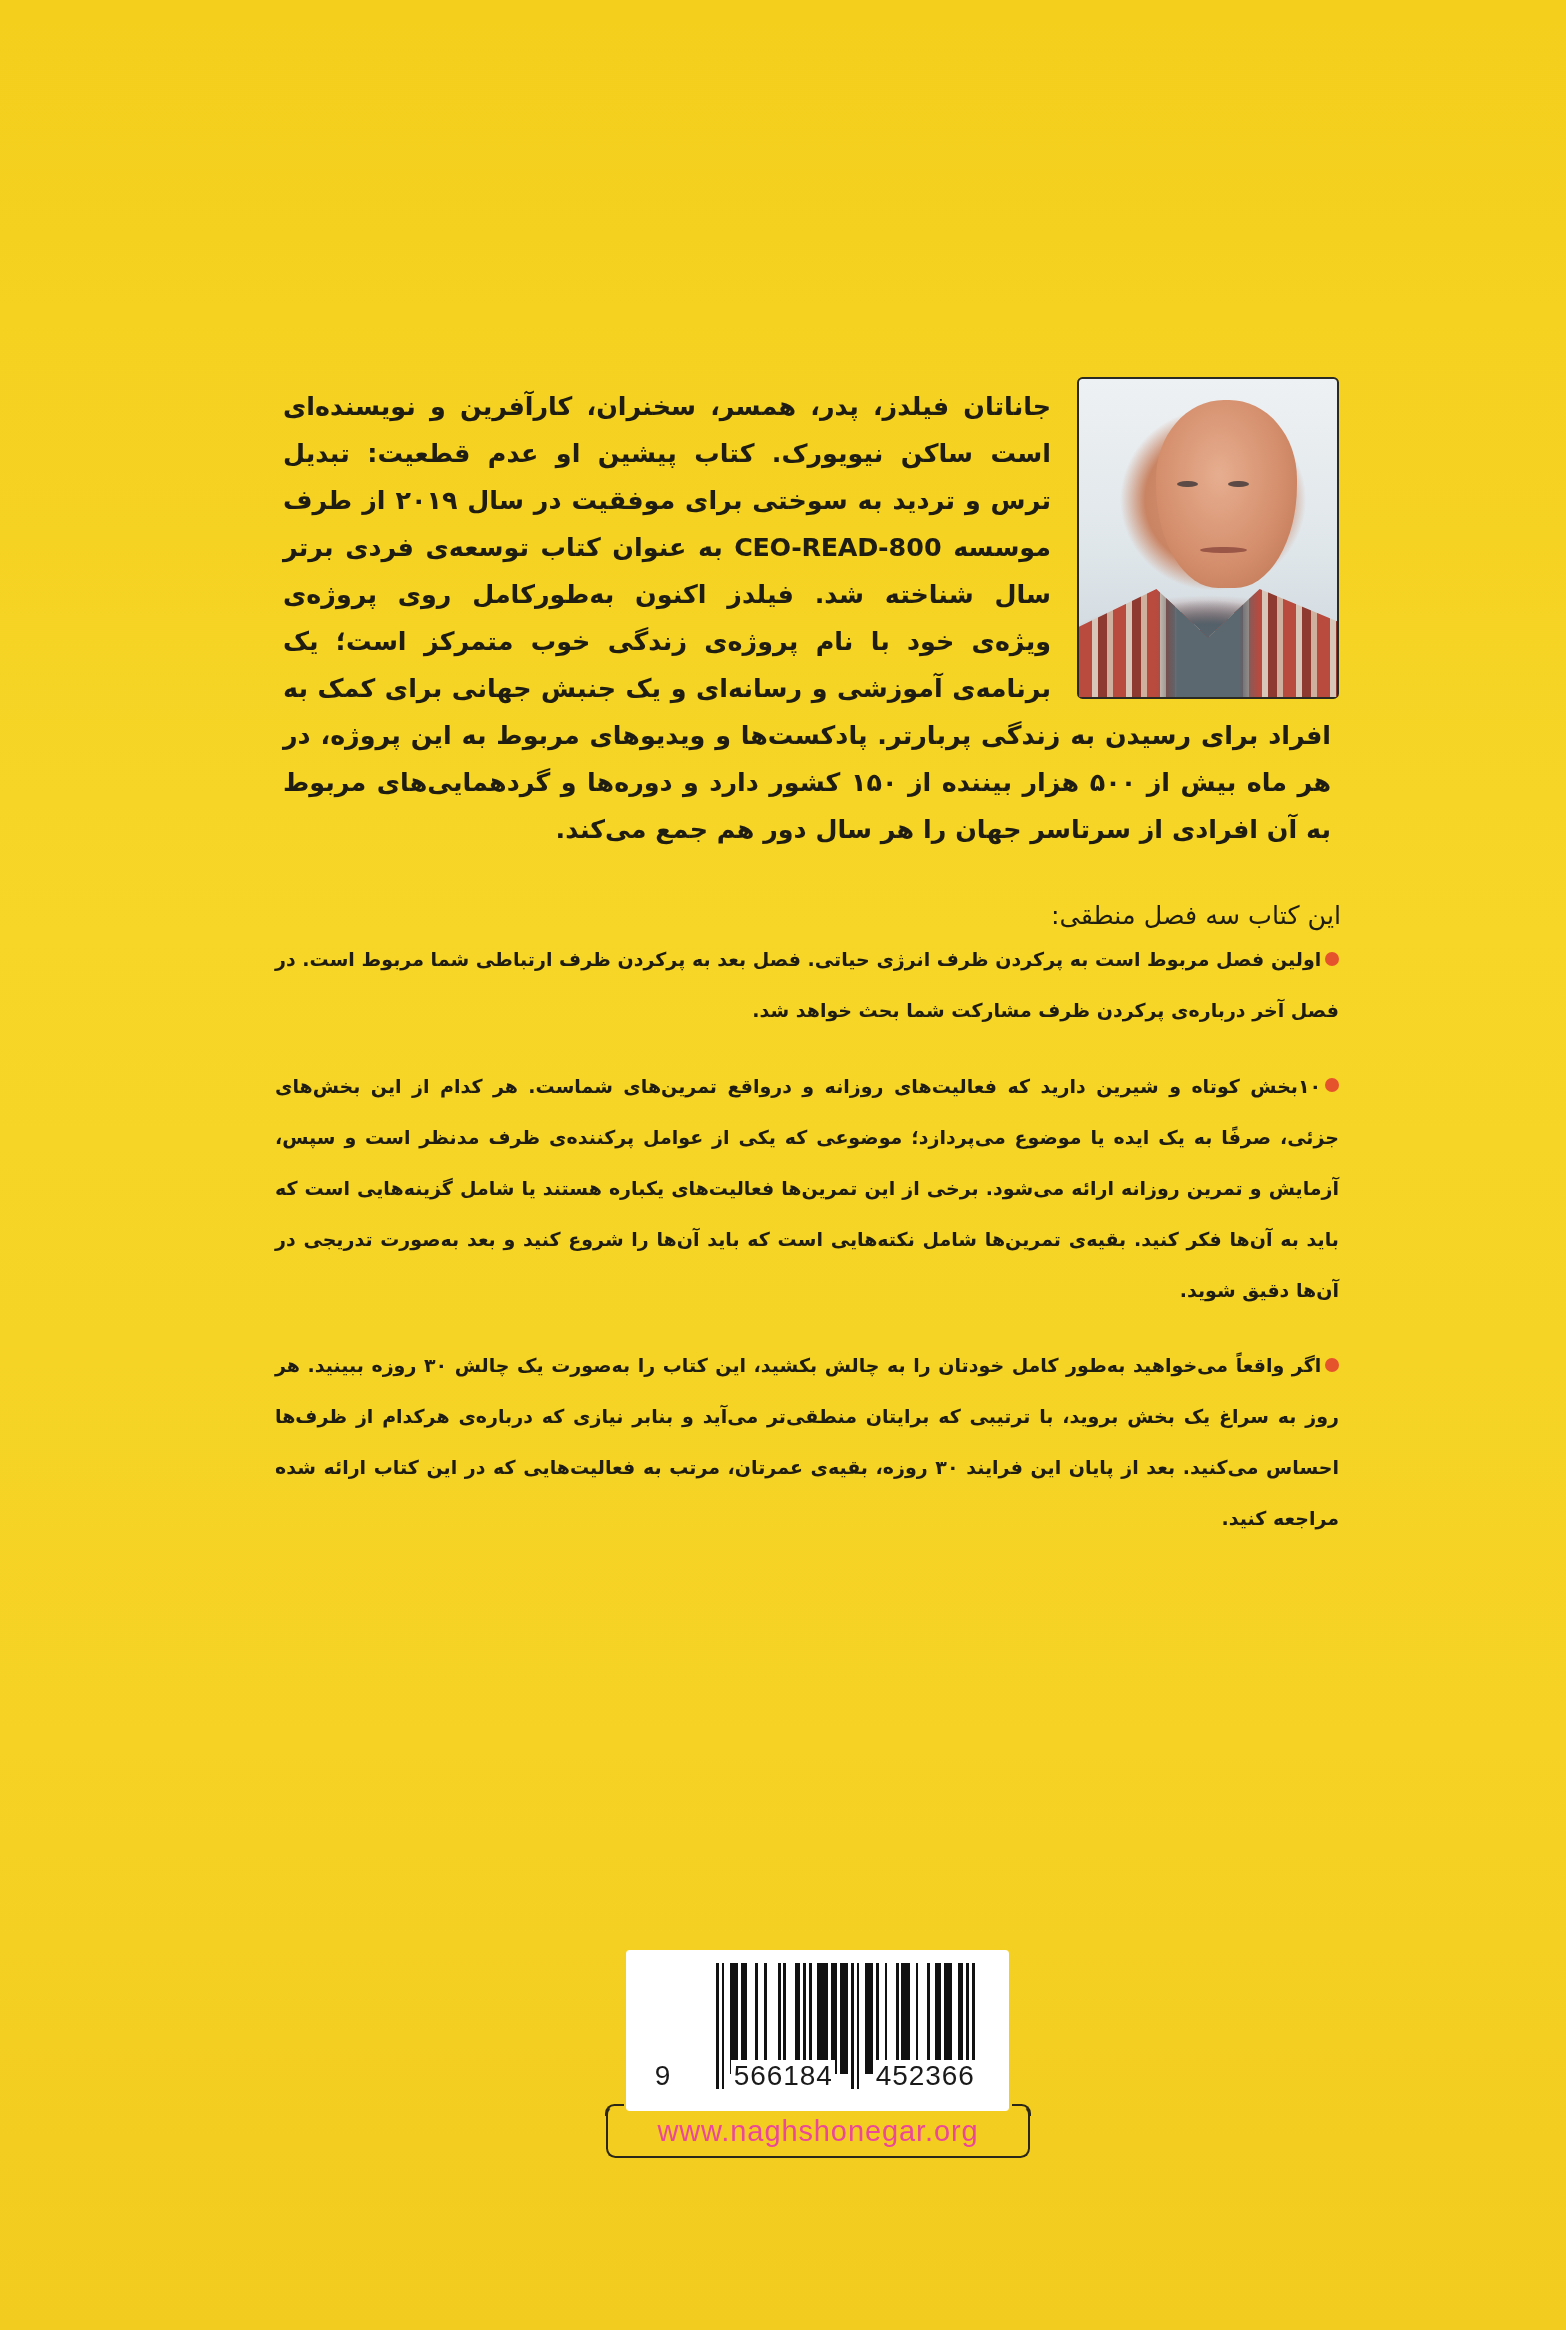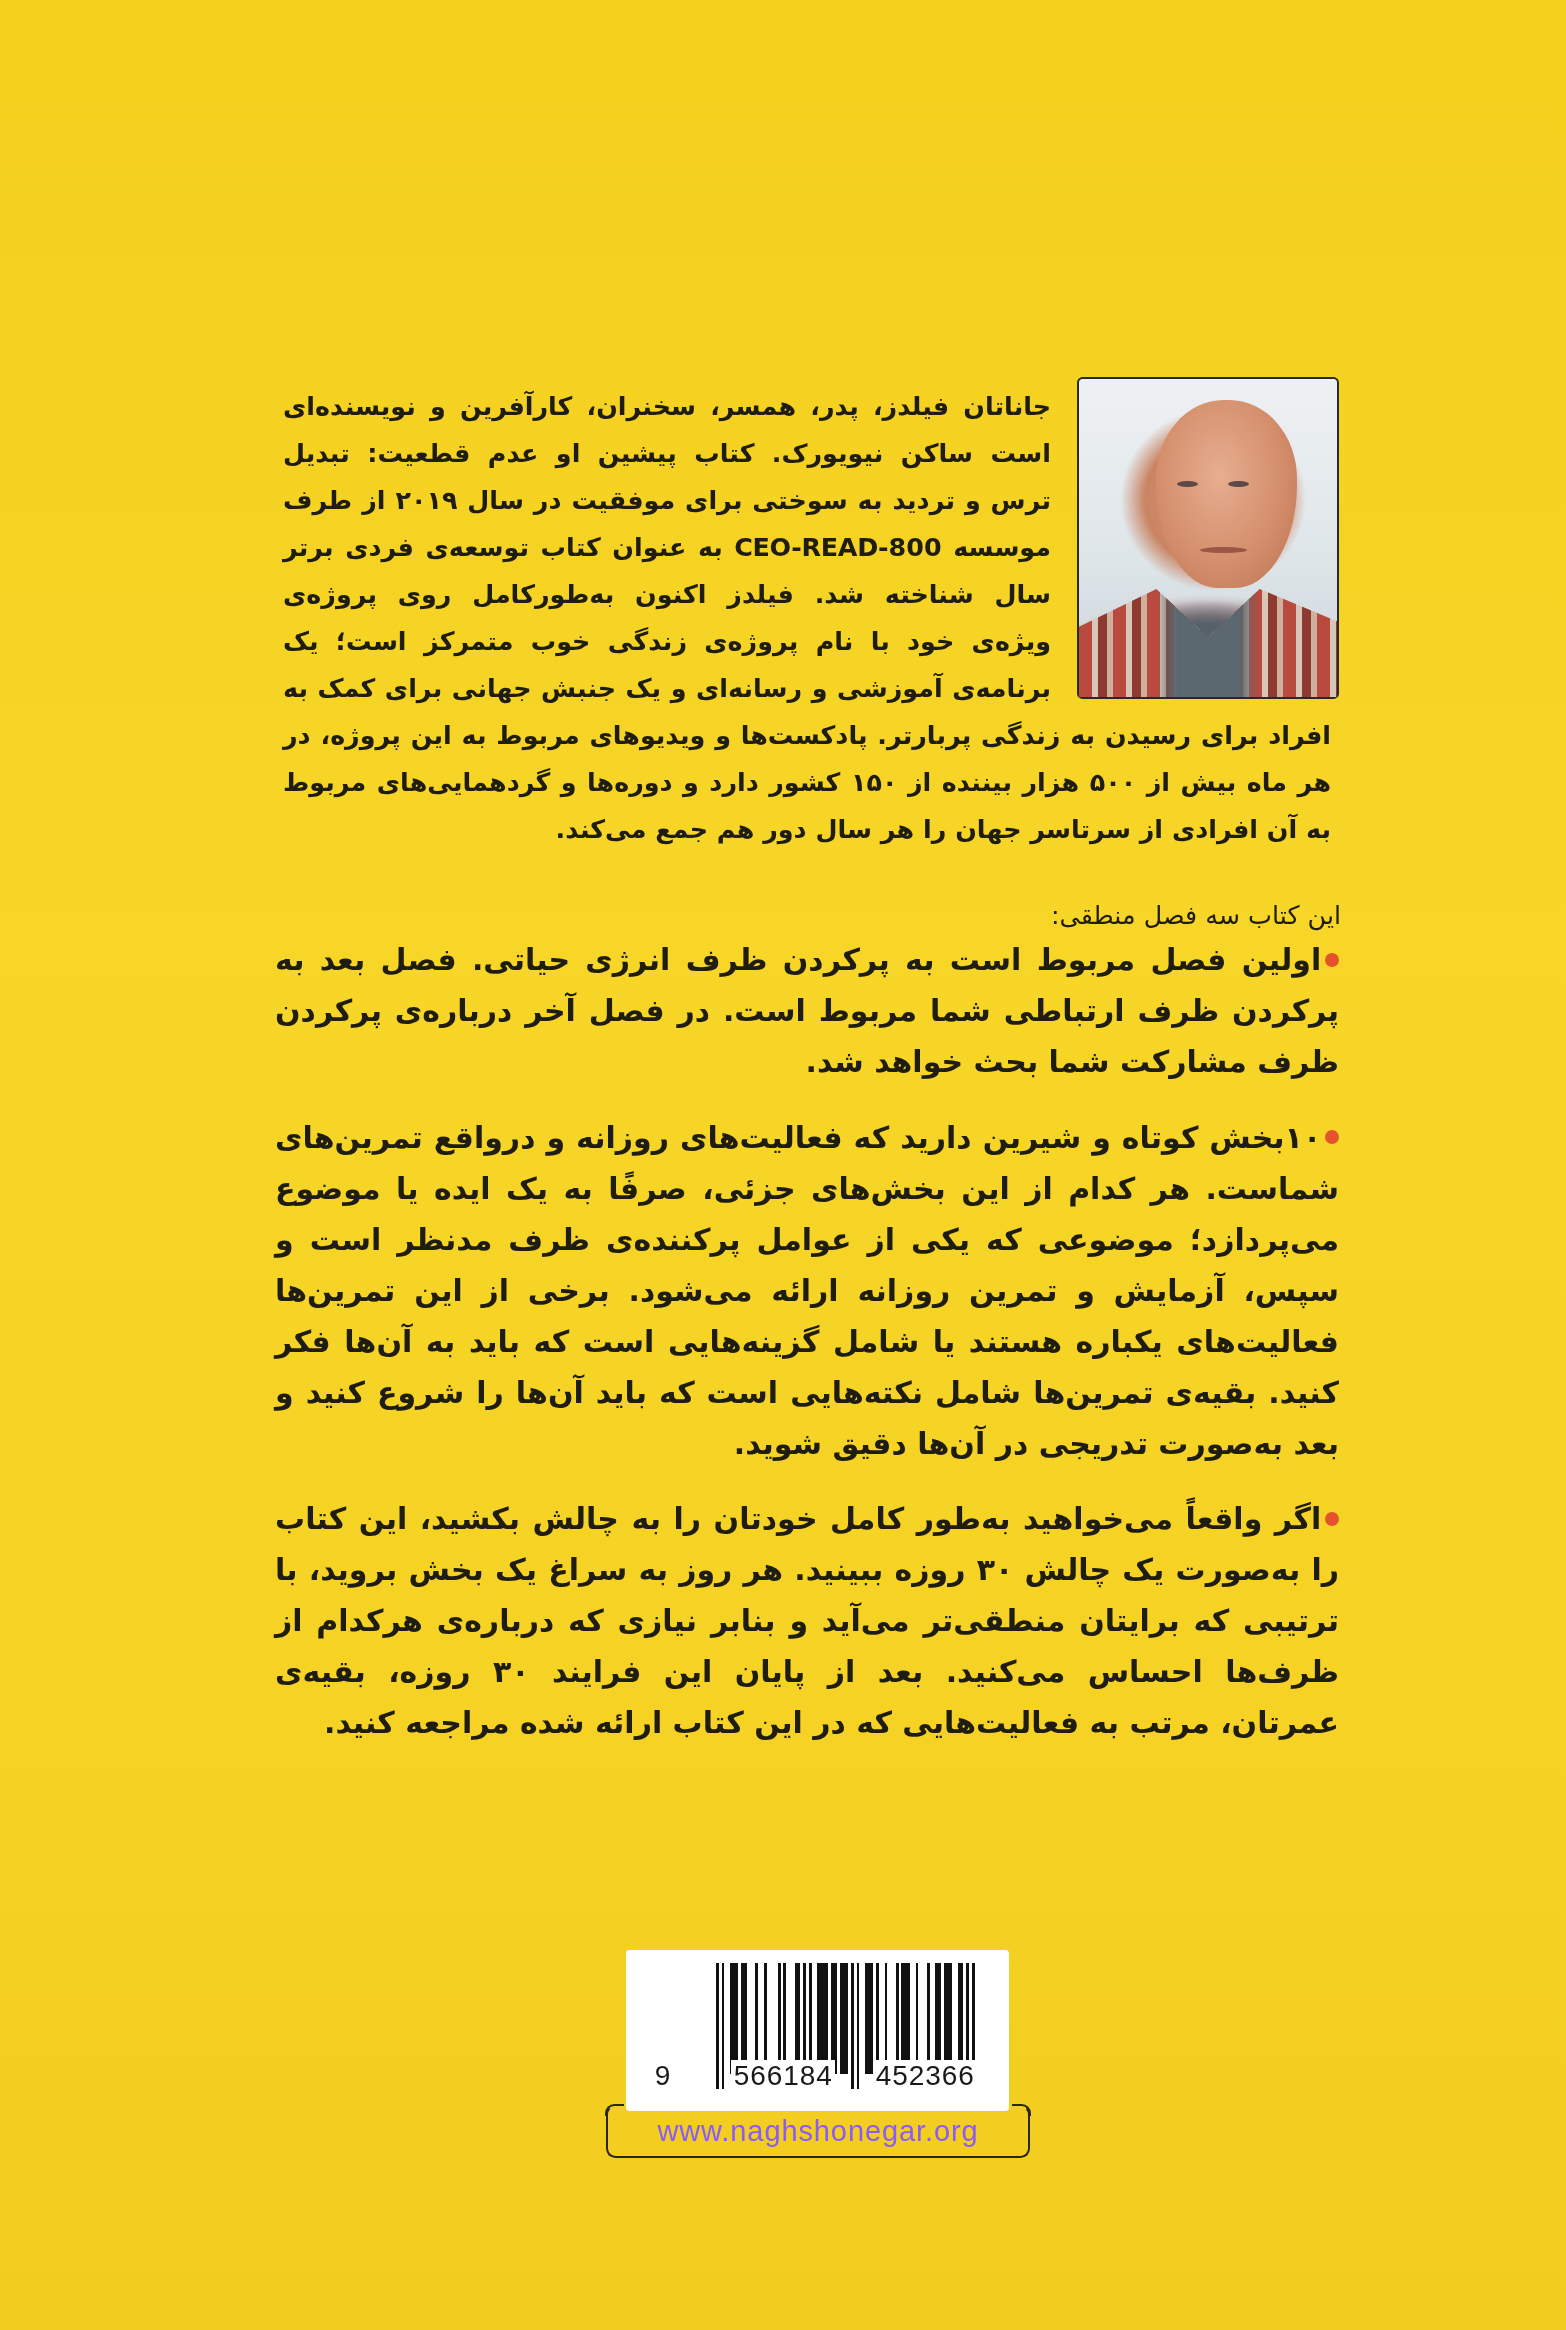--- a/index.html
+++ b/index.html
@@ -47,21 +47,21 @@
     font-family: "DejaVu Sans", sans-serif; letter-spacing: -0.3px;
   }
   .intro {
     position: absolute; right: 226px; top: 896px;
     direction: rtl; font-size: 25.4px; font-weight: 400; line-height: 38px;
   }
   .bullets {
     position: absolute; left: 275px; top: 934px; width: 1064px;
     direction: rtl; text-align: justify;
   }
-  .bullet { margin: 0 0 24.5px 0; font-size: 30px; line-height: 51px; font-weight: 600; letter-spacing: -0.3px; }
+  .bullet { margin: 0 0 24.5px 0; font-size: 19px; line-height: 51px; font-weight: 600; letter-spacing: -0.3px; }
   .bullet .dot {
     display: inline-block; width: 14px; height: 14px; border-radius: 50%;
     background: #e5532c; margin-left: 3.8px; vertical-align: middle; position: relative; top: -1.9px;
   }
   .barcode-box {
     position: absolute; left: 626px; top: 1950px; width: 383px; height: 161px;
     background: #ffffff; border-radius: 3.8px;
   }
   .bars {
     position: absolute; left: 90px; top: 13px; width: 292px; height: 132px;
@@ -83,21 +83,21 @@
   .url-box::before {
     content: ""; position: absolute; left: -2.8px; top: -2.8px; width: 17px; height: 9.4px;
     border-top: 2.8px solid #2a2718; border-left: 2.8px solid #2a2718; border-radius: 9.4px 0 0 0;
   }
   .url-box::after {
     content: ""; position: absolute; right: -2.8px; top: -2.8px; width: 17px; height: 9.4px;
     border-top: 2.8px solid #2a2718; border-right: 2.8px solid #2a2718; border-radius: 0 9.4px 0 0;
   }
   .url-text {
     position: absolute; left: 0; right: 0; top: 7.5px; text-align: center;
-    font-family: "Liberation Sans", sans-serif; font-size: 29px; color: #8b5cf6; letter-spacing: 0.9px;
+    font-family: "Liberation Sans", sans-serif; font-size: 29px; color: #ec4899; letter-spacing: 0.9px;
   }
 </style>
 </head>
 <body>
 
 <div class="page">
 
   <div class="bio">
     <div class="photo">
       <div class="head"></div>

